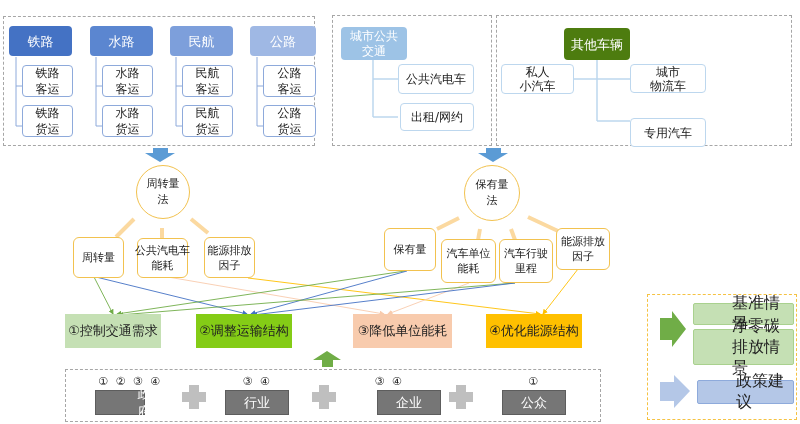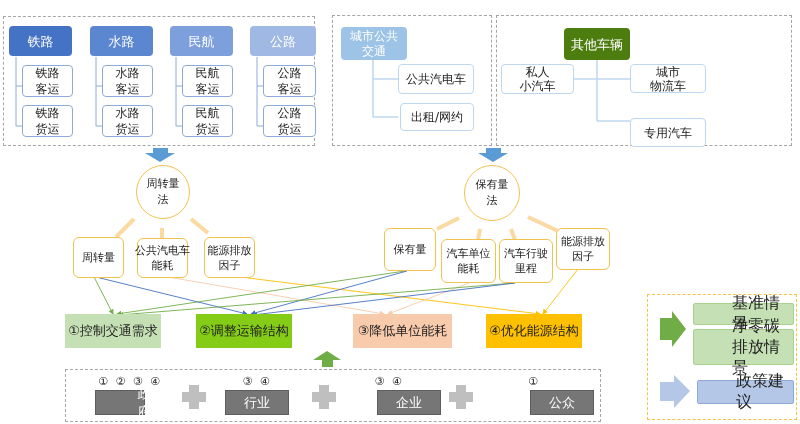--- a/index.html
+++ b/index.html
@@ -157,18 +157,18 @@
 <div class="abs nums" style="left:95px;top:375px;width:70px;height:14px;">① ② ③ ④</div>
 <div class="abs actor" style="left:95px;top:390px;width:44px;height:25px;padding-left:48px;">政府</div>
 
 <div class="abs nums" style="left:225px;top:375px;width:64px;height:14px;">③ ④</div>
 <div class="abs actor" style="left:225px;top:390px;width:64px;height:25px;">行业</div>
 
 <div class="abs nums" style="left:357px;top:375px;width:64px;height:14px;">③ ④</div>
 <div class="abs actor" style="left:357px;top:390px;width:64px;height:25px;margin-left:20px;">企业</div>
 
 <div class="abs nums" style="left:502px;top:375px;width:64px;height:14px;">①</div>
-<div class="abs actor" style="left:502px;top:390px;width:64px;height:25px;margin-left:28px;">公众</div>
+<div class="abs actor" style="left:502px;top:390px;width:64px;height:25px;">公众</div>
 
 <div class="abs dash-y" style="left:647px;top:294px;width:150px;height:126px;"></div>
 <div class="abs legend-box" style="left:693px;top:303px;width:101px;height:22px;background:#c5e0b4;border:1px solid #a9d18e;">基准情景</div>
 <div class="abs legend-box" style="left:693px;top:329px;width:101px;height:36px;background:#c5e0b4;border:1px solid #a9d18e;">净零碳排放情景</div>
 <div class="abs legend-box" style="left:697px;top:380px;width:97px;height:24px;background:#b4c7e7;border:1px solid #8eaadb;font-family:Liberation Serif, serif;">政策建议</div>
 
 </body></html>

